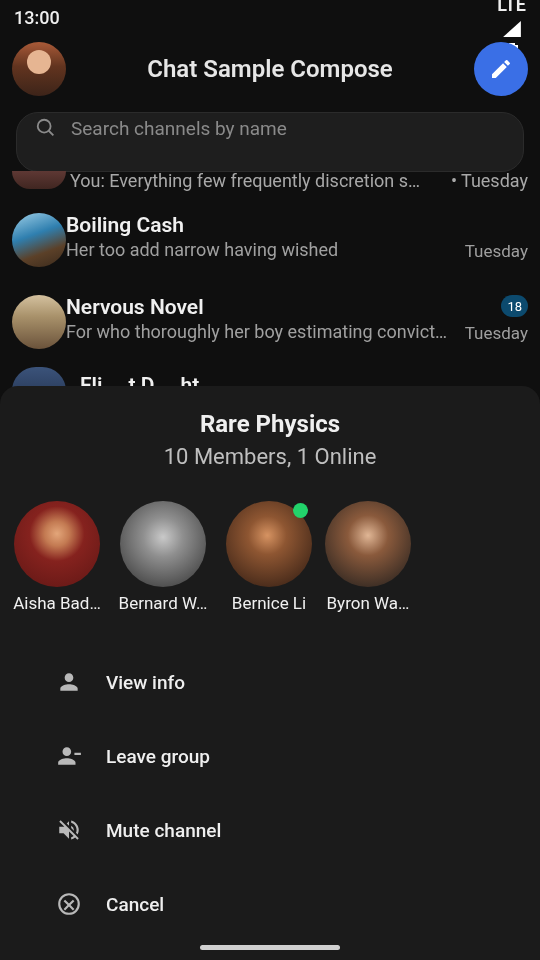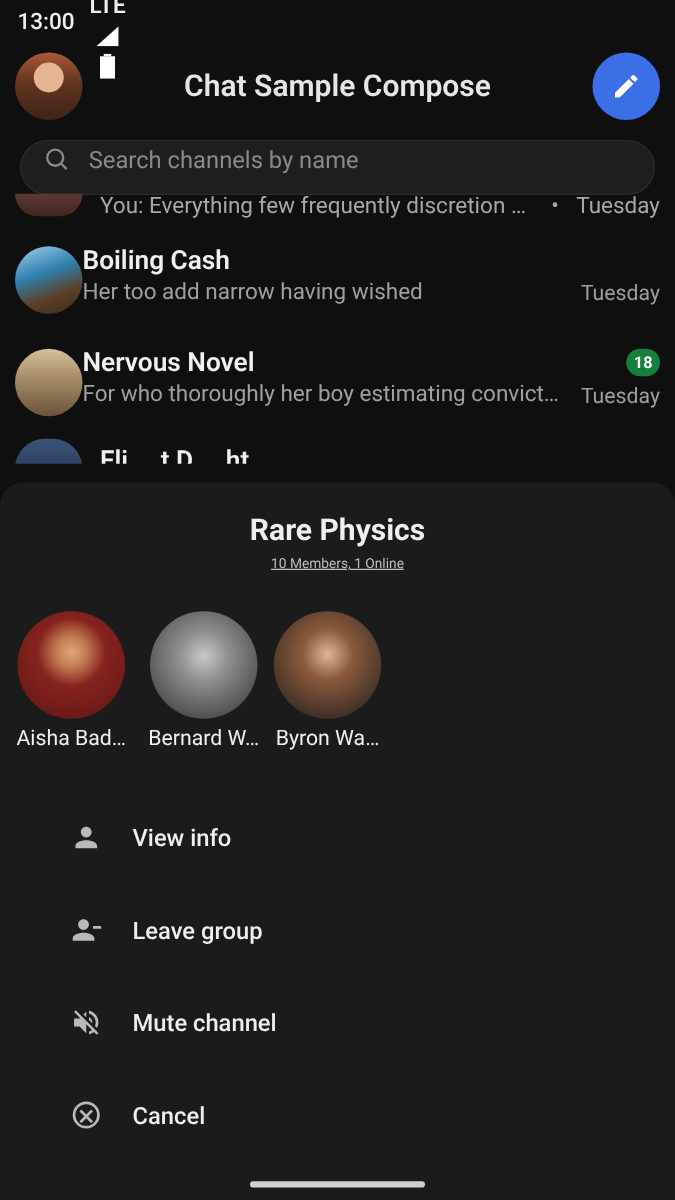--- a/index.html
+++ b/index.html
@@ -1,64 +1,64 @@
 <!DOCTYPE html>
 <html><head>
 <meta charset="utf-8">
 <style>
   * { margin:0; padding:0; box-sizing:border-box; font-family:Roboto,-apple-system,BlinkMacSystemFont,sans-serif; }
   body { width:540px; height:960px; background:#0f0f0f; color:#efefef; overflow:hidden; position:relative; }
 
   
-  .status { display:flex; align-items:center; height:34px; padding:0 14px; font-size:18px; font-weight:500;gap:12px; }
+  .status { display:flex; justify-content:space-between; align-items:center; height:34px; padding:0 14px; font-size:18px; font-weight:500;gap:12px; }
   .status .right { display:flex; align-items:center; gap:6px;flex-direction:column; }
 
   
   .header { display:flex; align-items:center; justify-content:space-between; padding:8px 12px 16px; }
   .avatar-self { width:54px; height:54px; border-radius:50%; background:linear-gradient(180deg,#a95a38 0%,#62341f 45%,#3d2419 100%); position:relative; overflow:hidden; }
   .avatar-self::after{ content:""; position:absolute; top:8px; left:50%; transform:translateX(-50%); width:24px; height:24px; border-radius:50%; background:#e6b592; }
   .app-title { font-size:24px; font-weight:600; color:#e6e6e6; }
   .compose-btn { width:54px; height:54px; border-radius:50%; background:#3a6fe6; display:flex; align-items:center; justify-content:center; }
   .compose-btn svg { width:24px; height:24px; fill:#fff; }
 
   
   .search-wrap { padding:0 16px; }
-  .search { height:44px; border-radius:22px; background:#1e1e1e; border:1px solid #2b2b2b; display:flex; align-items:flex-end; gap:14px; padding:16px 18px; }
+  .search { height:60px; border-radius:22px; background:#1e1e1e; border:1px solid #2b2b2b; display:flex; align-items:flex-start; gap:14px; padding:4px 18px; }
   .search svg { width:22px; height:22px; stroke:#8a8a8a; fill:none; }
   .search input { border:none; background:transparent; color:#bcbcbc; font-size:19px; outline:none; flex:1; }
   .search input::placeholder { color:#8a8a8a; }
 
   
   .chat-list { margin-top:-2px; }
-  .row-frag { display:flex; align-items:flex-end; padding:0 12px 10px; gap:14px; }
+  .row-frag { display:flex; align-items:flex-end; padding:0 12px 10px; gap:4px; }
   .row-frag .frag-avatar { width:54px; height:54px; border-radius:0 0 27px 27px; background:linear-gradient(#5e3834,#402621); height:18px; margin-left:0; }
   .row-frag .frag-text { color:#a8a8a8; font-size:18px; white-space:nowrap; overflow:hidden; text-overflow:ellipsis; flex:1; margin-bottom:-2px; }
   .row-frag .frag-dot { color:#a8a8a8; font-size:18px; margin-bottom:-2px; }
   .row-frag .frag-time { color:#a8a8a8; font-size:18px; margin-bottom:-2px; }
 
   .row { display:flex; align-items:flex-start; padding:14px 12px; }
   .row .rav { width:54px; height:54px; border-radius:50%; flex-shrink:0; }
   .rav-1 { background:linear-gradient(160deg,#9fd0e8 0%,#2f7faf 40%,#5b4028 70%,#3a2a1c 100%); }
   .rav-2 { background:linear-gradient(180deg,#d4c19f 0%,#a8916a 40%,#6b533b 100%); }
   .row .mid { flex:1; min-width:0; }
   .row .name { font-size:21px; font-weight:600; color:#f0f0f0; margin-bottom:2px; }
   .row .preview { font-size:18px; color:#a0a0a0; white-space:nowrap; overflow:hidden; text-overflow:ellipsis; }
   .row .meta { display:flex; flex-direction:column; align-items:flex-end; gap:6px; }
   .row .time { font-size:17px; color:#9f9f9f; margin-top:28px; }
   .row .time.up { margin-top:0; }
-  .badge { min-width:26px; height:22px; border-radius:11px; background:#15803d; color:#fff; font-size:13px; font-weight:700; display:flex; align-items:center; justify-content:center; padding:0 6px; }
+  .badge { min-width:26px; height:22px; border-radius:11px; background:#0c4a6e; color:#fff; font-size:13px; font-weight:400; display:flex; align-items:center; justify-content:center; padding:0 6px; }
 
   .row-cut { display:flex; align-items:center; padding:8px 12px 0; gap:14px; height:24px; overflow:hidden; }
   .row-cut .rav3 { width:54px; height:24px; border-radius:27px 27px 0 0; background:linear-gradient(#3b537a,#2c3f60); }
   .row-cut .cutname { font-size:21px; font-weight:600; color:#f0f0f0; margin-top:12px; }
 
   
   .sheet { position:absolute; left:0; right:0; bottom:0; top:386px; background:#1b1b1b; border-radius:18px 18px 0 0; display:flex; flex-direction:column; }
   .sheet-title { font-size:24px; font-weight:700; text-align:center; margin-top:24px; }
-  .sheet-sub { font-size:11px; color:#bfbfbf; text-align:center; margin-top:6px;text-decoration:underline; }
+  .sheet-sub { font-size:22px; color:#bfbfbf; text-align:center; margin-top:6px; }
   .members { display:flex; gap:20px; padding:32px 14px 24px; overflow:hidden; }
   .member { width:86px; flex-shrink:0; display:flex; flex-direction:column; align-items:center; gap:6px; }
   .member .mav { width:86px; height:86px; border-radius:50%; position:relative; }
   .online-dot { position:absolute; top:2px; right:4px; width:15px; height:15px; border-radius:50%; background:#22d36b; }
   .member .mname { font-size:17px; color:#f0f0f0; white-space:nowrap; overflow:hidden; text-overflow:ellipsis; max-width:90px; text-align:center; }
   .member.last { width:72px; }
   .member.last .mav { width:86px; height:86px; margin-left:0; }
 
   .mav-1 { background:radial-gradient(circle at 50% 38%,#e3a67a 0%,#c37a52 18%,#85221e 40%,#5e1614 100%); }
   .mav-2 { background:radial-gradient(circle at 50% 42%,#c9c9c9 0%,#8f8f8f 30%,#2e2e2e 100%); }
@@ -156,20 +156,26 @@
 
   <div class="members">
     <div class="member">
       <div class="mav mav-1"></div>
       <div class="mname">Aisha Bad…</div>
     </div>
     <div class="member">
       <div class="mav mav-2"></div>
       <div class="mname">Bernard W…</div>
     </div>
+    <div class="member">
+      <div class="mav mav-3">
+          <div class="online-dot"></div>
+        </div>
+      <div class="mname">Bernice Li</div>
+    </div>
     <div class="member last">
       <div class="mav mav-5"></div>
       <div class="mname">Byron Wa…</div>
     </div>
   </div>
 
   <div class="actions">
     <div class="action">
       <svg viewBox="0 0 24 24">
           <path d="M12 12c2.21 0 4-1.79 4-4s-1.79-4-4-4-4 1.79-4 4 1.79 4 4 4zm0 2c-2.67 0-8 1.34-8 4v2h16v-2c0-2.66-5.33-4-8-4z"></path>

